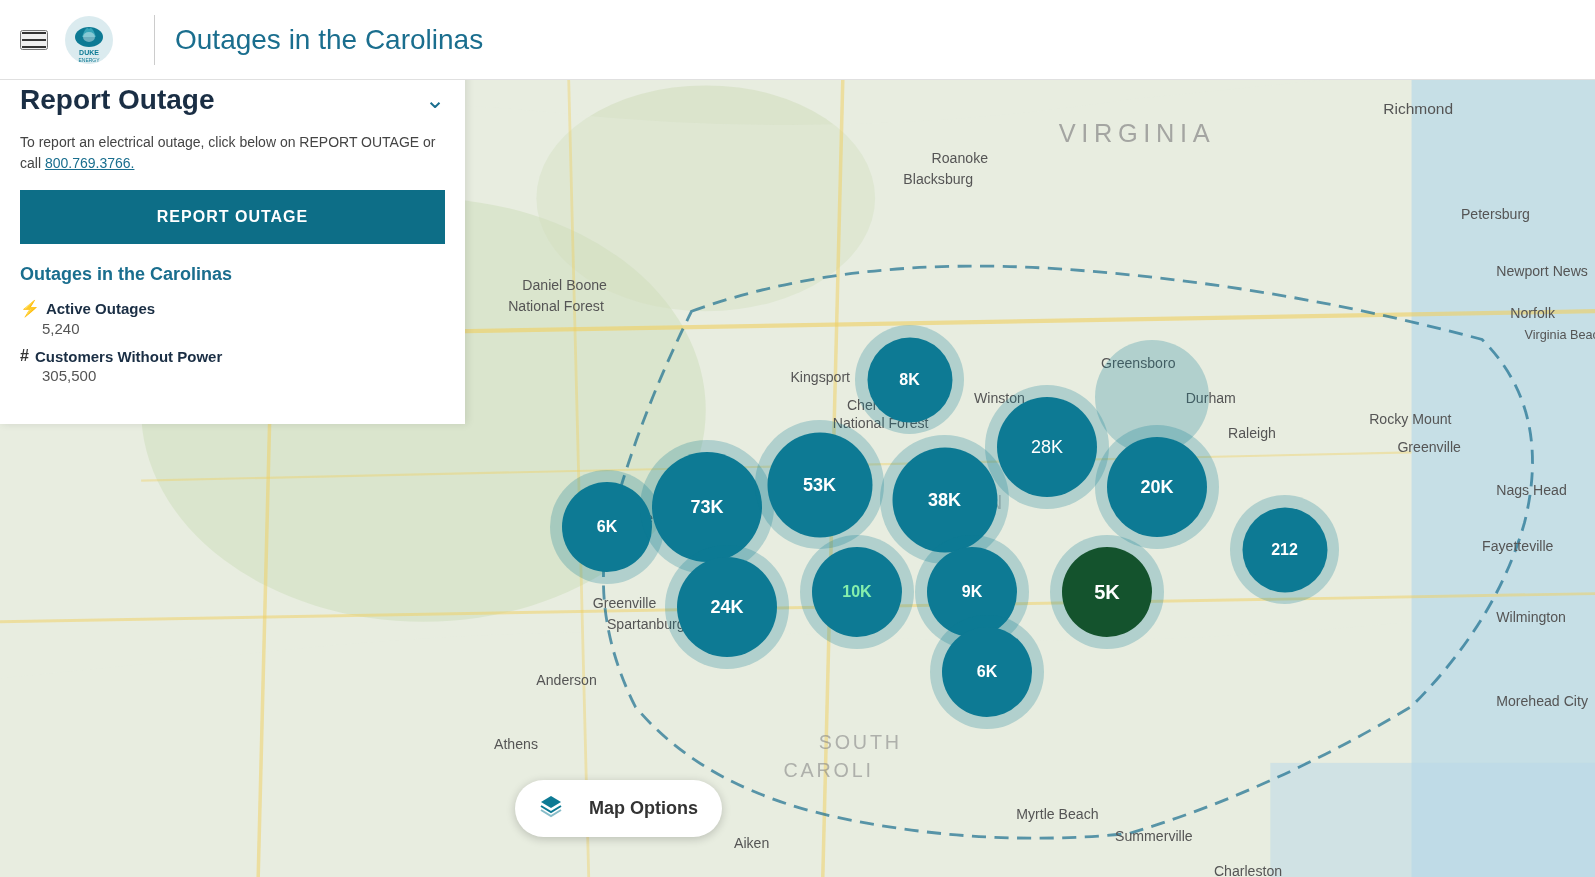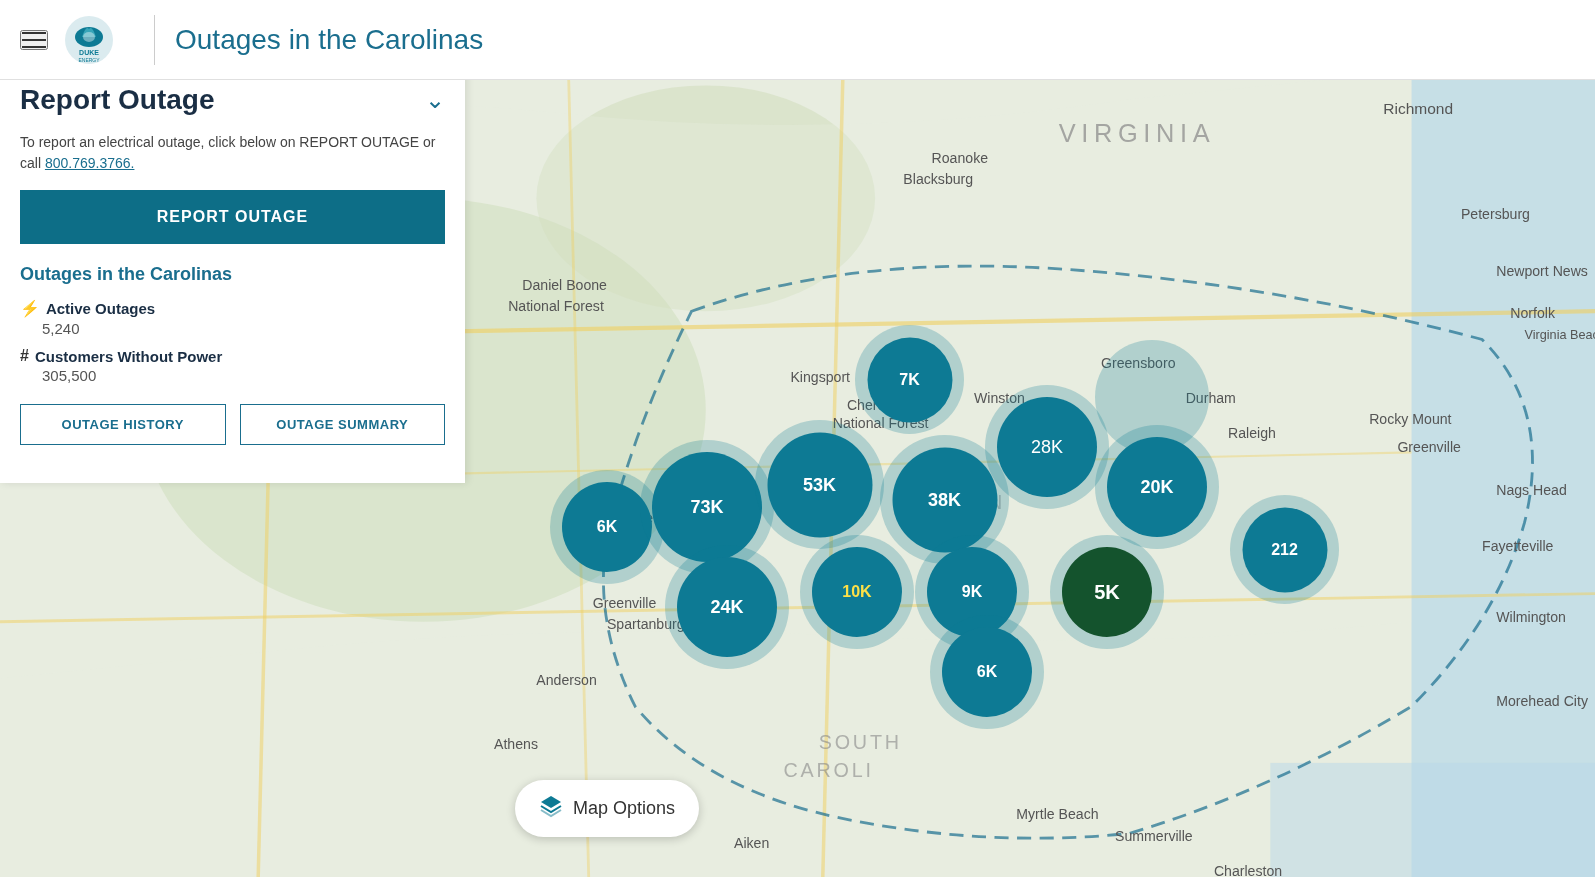--- a/index.html
+++ b/index.html
@@ -137,22 +137,22 @@
     #footer-note { font-size: 12px; color: #666; line-height: 1.6; }
 
     
     #map-options-btn {
       position: absolute;
       bottom: 40px; left: 515px;
       background: white;
       border: none;
       border-radius: 30px;
       padding: 14px 24px;
-      display: flex; align-items: center; gap: 10px;
-      font-size: 18px; font-weight: 400; color: #333;
+      display: flex; align-items: center; gap: 26px;
+      font-size: 18px; font-weight: 700; color: #333;
       cursor: pointer;
       box-shadow: 0 2px 10px rgba(0,0,0,0.2);
       z-index: 60;
     }
   </style>
 </head>
 <body>
 
 <div id="header">
   <button id="hamburger-btn">
@@ -260,21 +260,21 @@
       <div style="position: absolute; top: 360px; left: 640px; width: 134px; height: 134px; cursor: pointer; z-index: 40;">
         <div style="position: absolute; top: 0px; left: 0px; width: 134px; height: 134px; border-radius: 50%; background: rgba(13, 122, 148, 0.25);"></div>
         <div style="position: absolute; top: 50%; left: 50%; transform: translate(-50%, -50%); width: 110px; height: 110px; border-radius: 50%; background: rgb(13, 122, 148); display: flex; align-items: center; justify-content: center; color: white; font-weight: 700; font-size: 18px; font-family: Arial, sans-serif;">73K</div>
       </div>
       <div style="position: absolute; top: 340px; left: 755px; width: 129px; height: 129px; cursor: pointer; z-index: 40;">
         <div style="position: absolute; top: 0px; left: 0px; width: 129px; height: 129px; border-radius: 50%; background: rgba(13, 122, 148, 0.25);"></div>
         <div style="position: absolute; top: 50%; left: 50%; transform: translate(-50%, -50%); width: 105px; height: 105px; border-radius: 50%; background: rgb(13, 122, 148); display: flex; align-items: center; justify-content: center; color: white; font-weight: 700; font-size: 18px; font-family: Arial, sans-serif;">53K</div>
       </div>
       <div style="position: absolute; top: 245px; left: 855px; width: 109px; height: 109px; cursor: pointer; z-index: 40;">
         <div style="position: absolute; top: 0px; left: 0px; width: 109px; height: 109px; border-radius: 50%; background: rgba(13, 122, 148, 0.25);"></div>
-        <div style="position: absolute; top: 50%; left: 50%; transform: translate(-50%, -50%); width: 85px; height: 85px; border-radius: 50%; background: rgb(13, 122, 148); display: flex; align-items: center; justify-content: center; color: white; font-weight: 700; font-size: 16px; font-family: Arial, sans-serif;">7K</div>
+        <div style="position: absolute; top: 50%; left: 50%; transform: translate(-50%, -50%); width: 85px; height: 85px; border-radius: 50%; background: rgb(13, 122, 148); display: flex; align-items: center; justify-content: center; color: white; font-weight: 700; font-size: 16px; font-family: Arial, sans-serif;">8K</div>
       </div>
       <div style="position: absolute; top: 355px; left: 880px; width: 129px; height: 129px; cursor: pointer; z-index: 40;">
         <div style="position: absolute; top: 0px; left: 0px; width: 129px; height: 129px; border-radius: 50%; background: rgba(13, 122, 148, 0.25);"></div>
         <div style="position: absolute; top: 50%; left: 50%; transform: translate(-50%, -50%); width: 105px; height: 105px; border-radius: 50%; background: rgb(13, 122, 148); display: flex; align-items: center; justify-content: center; color: white; font-weight: 700; font-size: 18px; font-family: Arial, sans-serif;">38K</div>
       </div>
       <div style="position: absolute; top: 305px; left: 985px; width: 124px; height: 124px; cursor: pointer; z-index: 40;">
         <div style="position: absolute; top: 0px; left: 0px; width: 124px; height: 124px; border-radius: 50%; background: rgba(13, 122, 148, 0.25);"></div>
         <div style="position: absolute; top: 50%; left: 50%; transform: translate(-50%, -50%); width: 100px; height: 100px; border-radius: 50%; background: rgb(13, 122, 148); display: flex; align-items: center; justify-content: center; color: white; font-weight: 400; font-size: 18px; font-family: Arial, sans-serif;">28K</div>
       </div>
       <div style="position: absolute; top: 260px; left: 1095px; width: 114px; height: 114px; cursor: pointer; z-index: 40;">
@@ -287,21 +287,21 @@
       <div style="position: absolute; top: 415px; left: 1230px; width: 109px; height: 109px; cursor: pointer; z-index: 40;">
         <div style="position: absolute; top: 0px; left: 0px; width: 109px; height: 109px; border-radius: 50%; background: rgba(13, 122, 148, 0.25);"></div>
         <div style="position: absolute; top: 50%; left: 50%; transform: translate(-50%, -50%); width: 85px; height: 85px; border-radius: 50%; background: rgb(13, 122, 148); display: flex; align-items: center; justify-content: center; color: white; font-weight: 700; font-size: 16px; font-family: Arial, sans-serif;">212</div>
       </div>
       <div style="position: absolute; top: 465px; left: 665px; width: 124px; height: 124px; cursor: pointer; z-index: 40;">
         <div style="position: absolute; top: 0px; left: 0px; width: 124px; height: 124px; border-radius: 50%; background: rgba(13, 122, 148, 0.25);"></div>
         <div style="position: absolute; top: 50%; left: 50%; transform: translate(-50%, -50%); width: 100px; height: 100px; border-radius: 50%; background: rgb(13, 122, 148); display: flex; align-items: center; justify-content: center; color: white; font-weight: 700; font-size: 18px; font-family: Arial, sans-serif;">24K</div>
       </div>
       <div style="position: absolute; top: 455px; left: 800px; width: 114px; height: 114px; cursor: pointer; z-index: 40;">
         <div style="position: absolute; top: 0px; left: 0px; width: 114px; height: 114px; border-radius: 50%; background: rgba(13, 122, 148, 0.25);"></div>
-        <div style="position: absolute; top: 50%; left: 50%; transform: translate(-50%, -50%); width: 90px; height: 90px; border-radius: 50%; background: rgb(13, 122, 148); display: flex; align-items: center; justify-content: center; color: #fde047; font-weight: 700; font-size: 16px; font-family: Arial, sans-serif;">10K</div>
+        <div style="position: absolute; top: 50%; left: 50%; transform: translate(-50%, -50%); width: 90px; height: 90px; border-radius: 50%; background: rgb(13, 122, 148); display: flex; align-items: center; justify-content: center; color: #86efac; font-weight: 700; font-size: 16px; font-family: Arial, sans-serif;">10K</div>
       </div>
       <div style="position: absolute; top: 455px; left: 915px; width: 114px; height: 114px; cursor: pointer; z-index: 40;">
         <div style="position: absolute; top: 0px; left: 0px; width: 114px; height: 114px; border-radius: 50%; background: rgba(13, 122, 148, 0.25);"></div>
         <div style="position: absolute; top: 50%; left: 50%; transform: translate(-50%, -50%); width: 90px; height: 90px; border-radius: 50%; background: rgb(13, 122, 148); display: flex; align-items: center; justify-content: center; color: white; font-weight: 700; font-size: 16px; font-family: Arial, sans-serif;">9K</div>
       </div>
       <div style="position: absolute; top: 455px; left: 1050px; width: 114px; height: 114px; cursor: pointer; z-index: 40;">
         <div style="position: absolute; top: 0px; left: 0px; width: 114px; height: 114px; border-radius: 50%; background: rgba(13, 122, 148, 0.25);"></div>
         <div style="position: absolute; top: 50%; left: 50%; transform: translate(-50%, -50%); width: 90px; height: 90px; border-radius: 50%; background: #14532d; display: flex; align-items: center; justify-content: center; color: white; font-weight: 700; font-size: 20px; font-family: Arial, sans-serif;">5K</div>
       </div>
       <div style="position: absolute; top: 535px; left: 930px; width: 114px; height: 114px; cursor: pointer; z-index: 40;">
@@ -357,18 +357,14 @@
     </div>
     <div class="stat-item">
       <div class="stat-label">
         <span class="stat-icon">#</span>
         <span>Customers Without Power</span>
       </div>
       <div class="stat-value">305,500</div>
     </div>
   </div>
 
-  <div id="buttons-row">
-    <button class="outline-btn">OUTAGE HISTORY</button>
-    <button class="outline-btn">OUTAGE SUMMARY</button>
-  </div>
 
 </div>
 
 </body></html>

